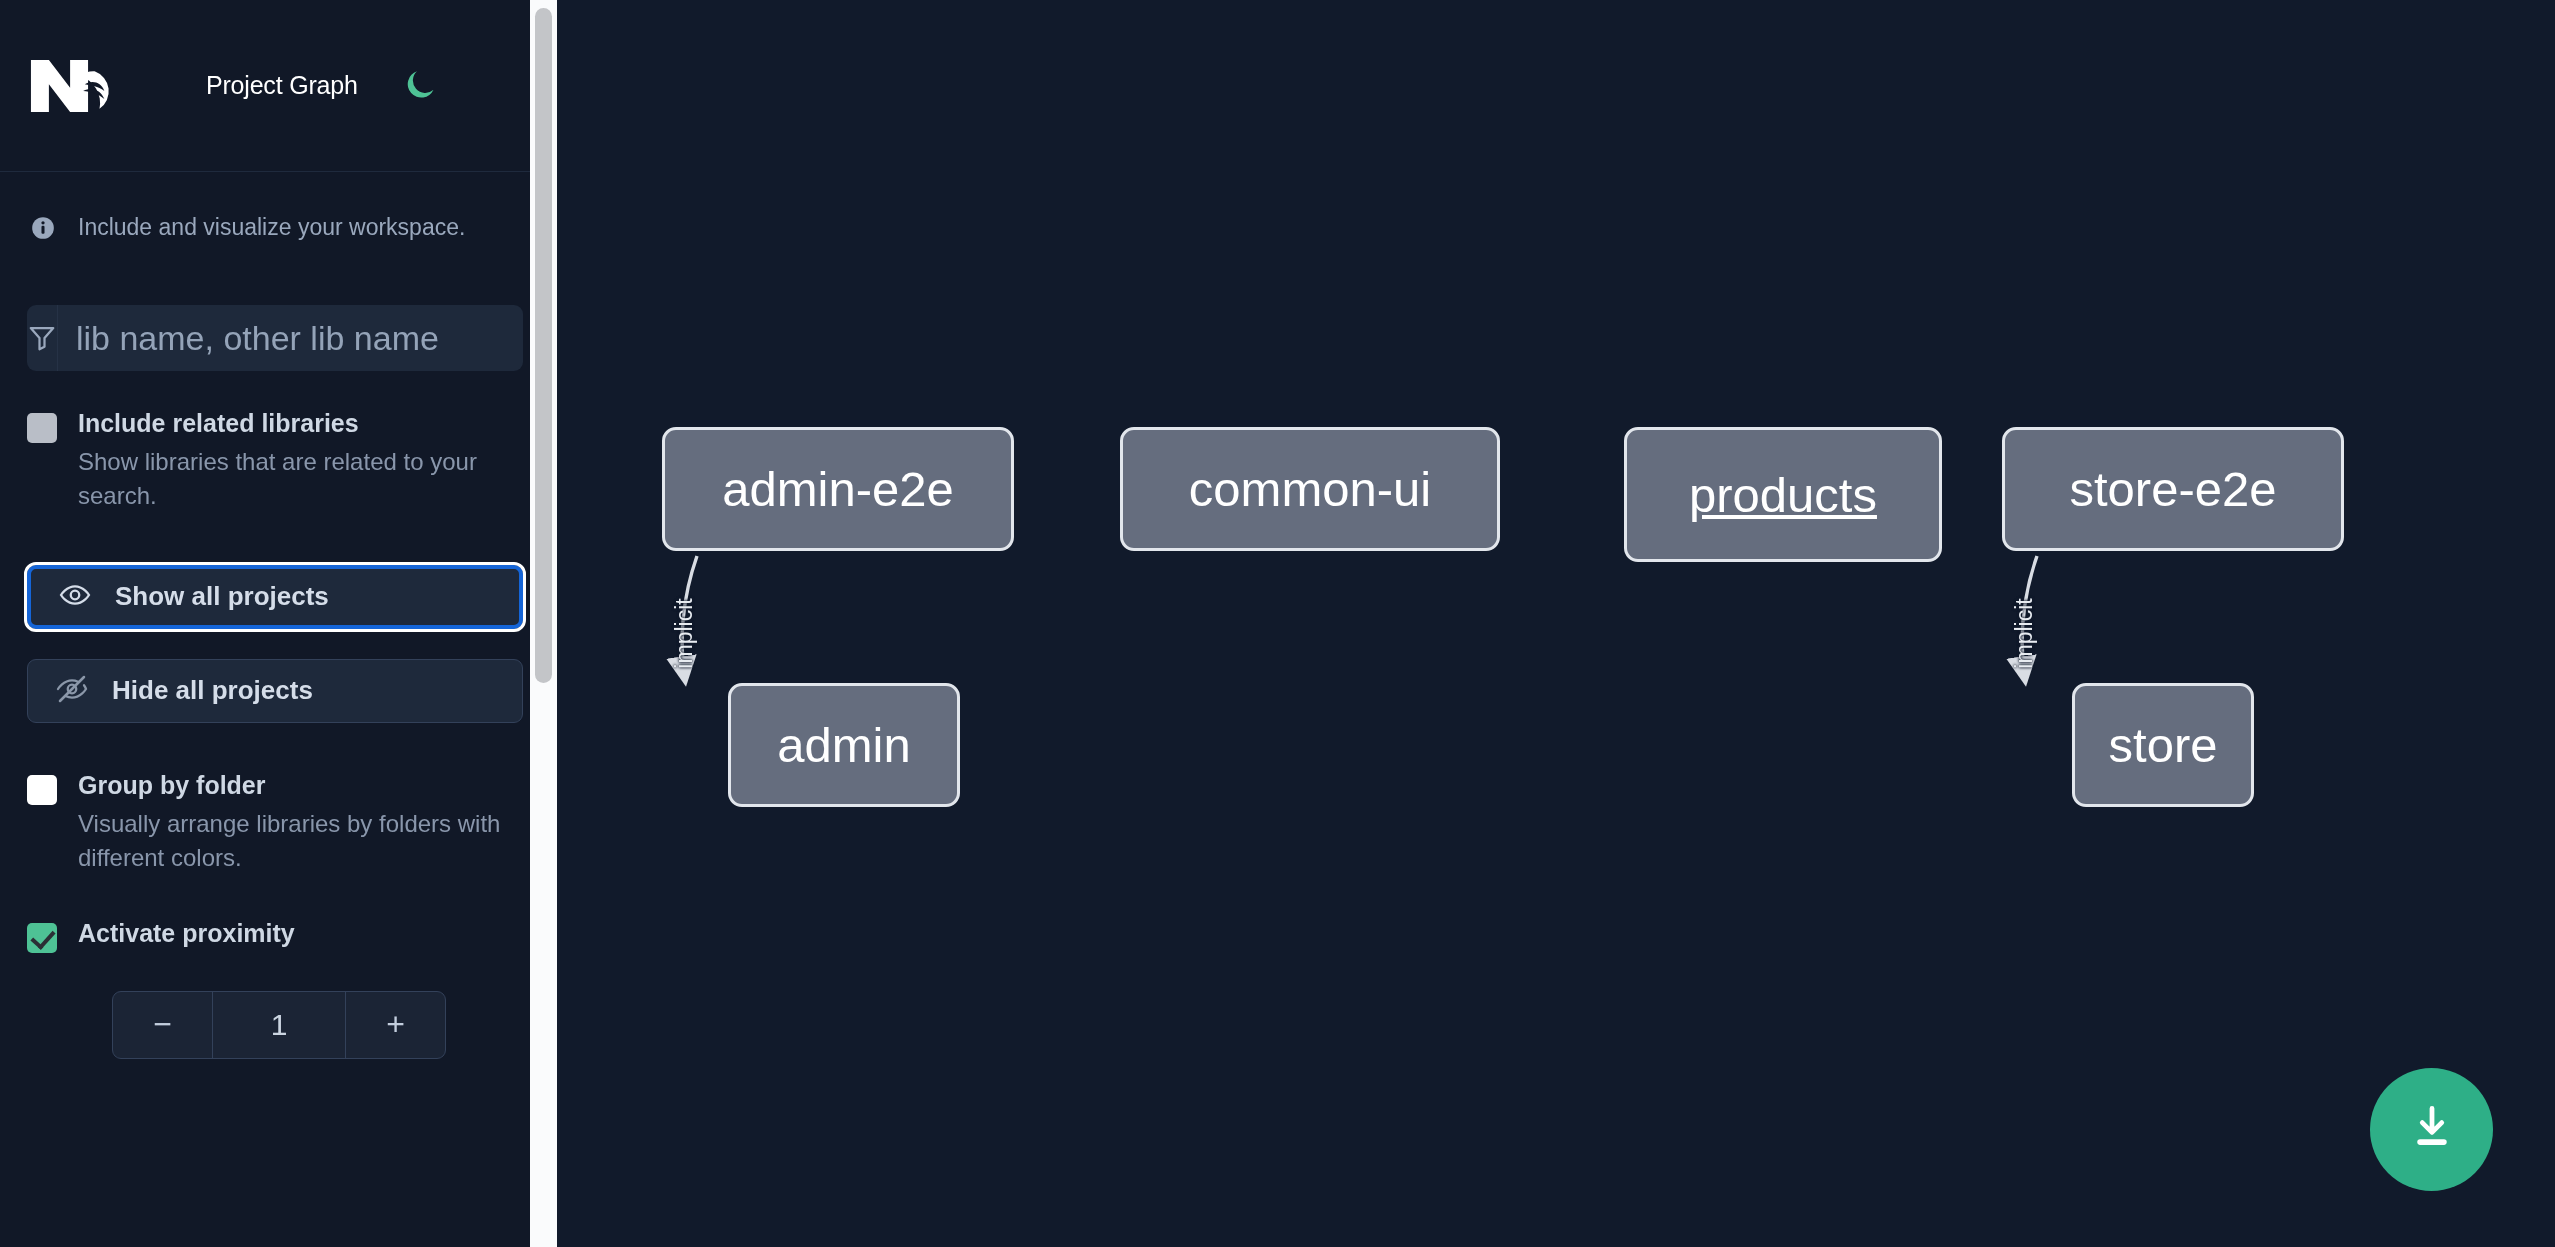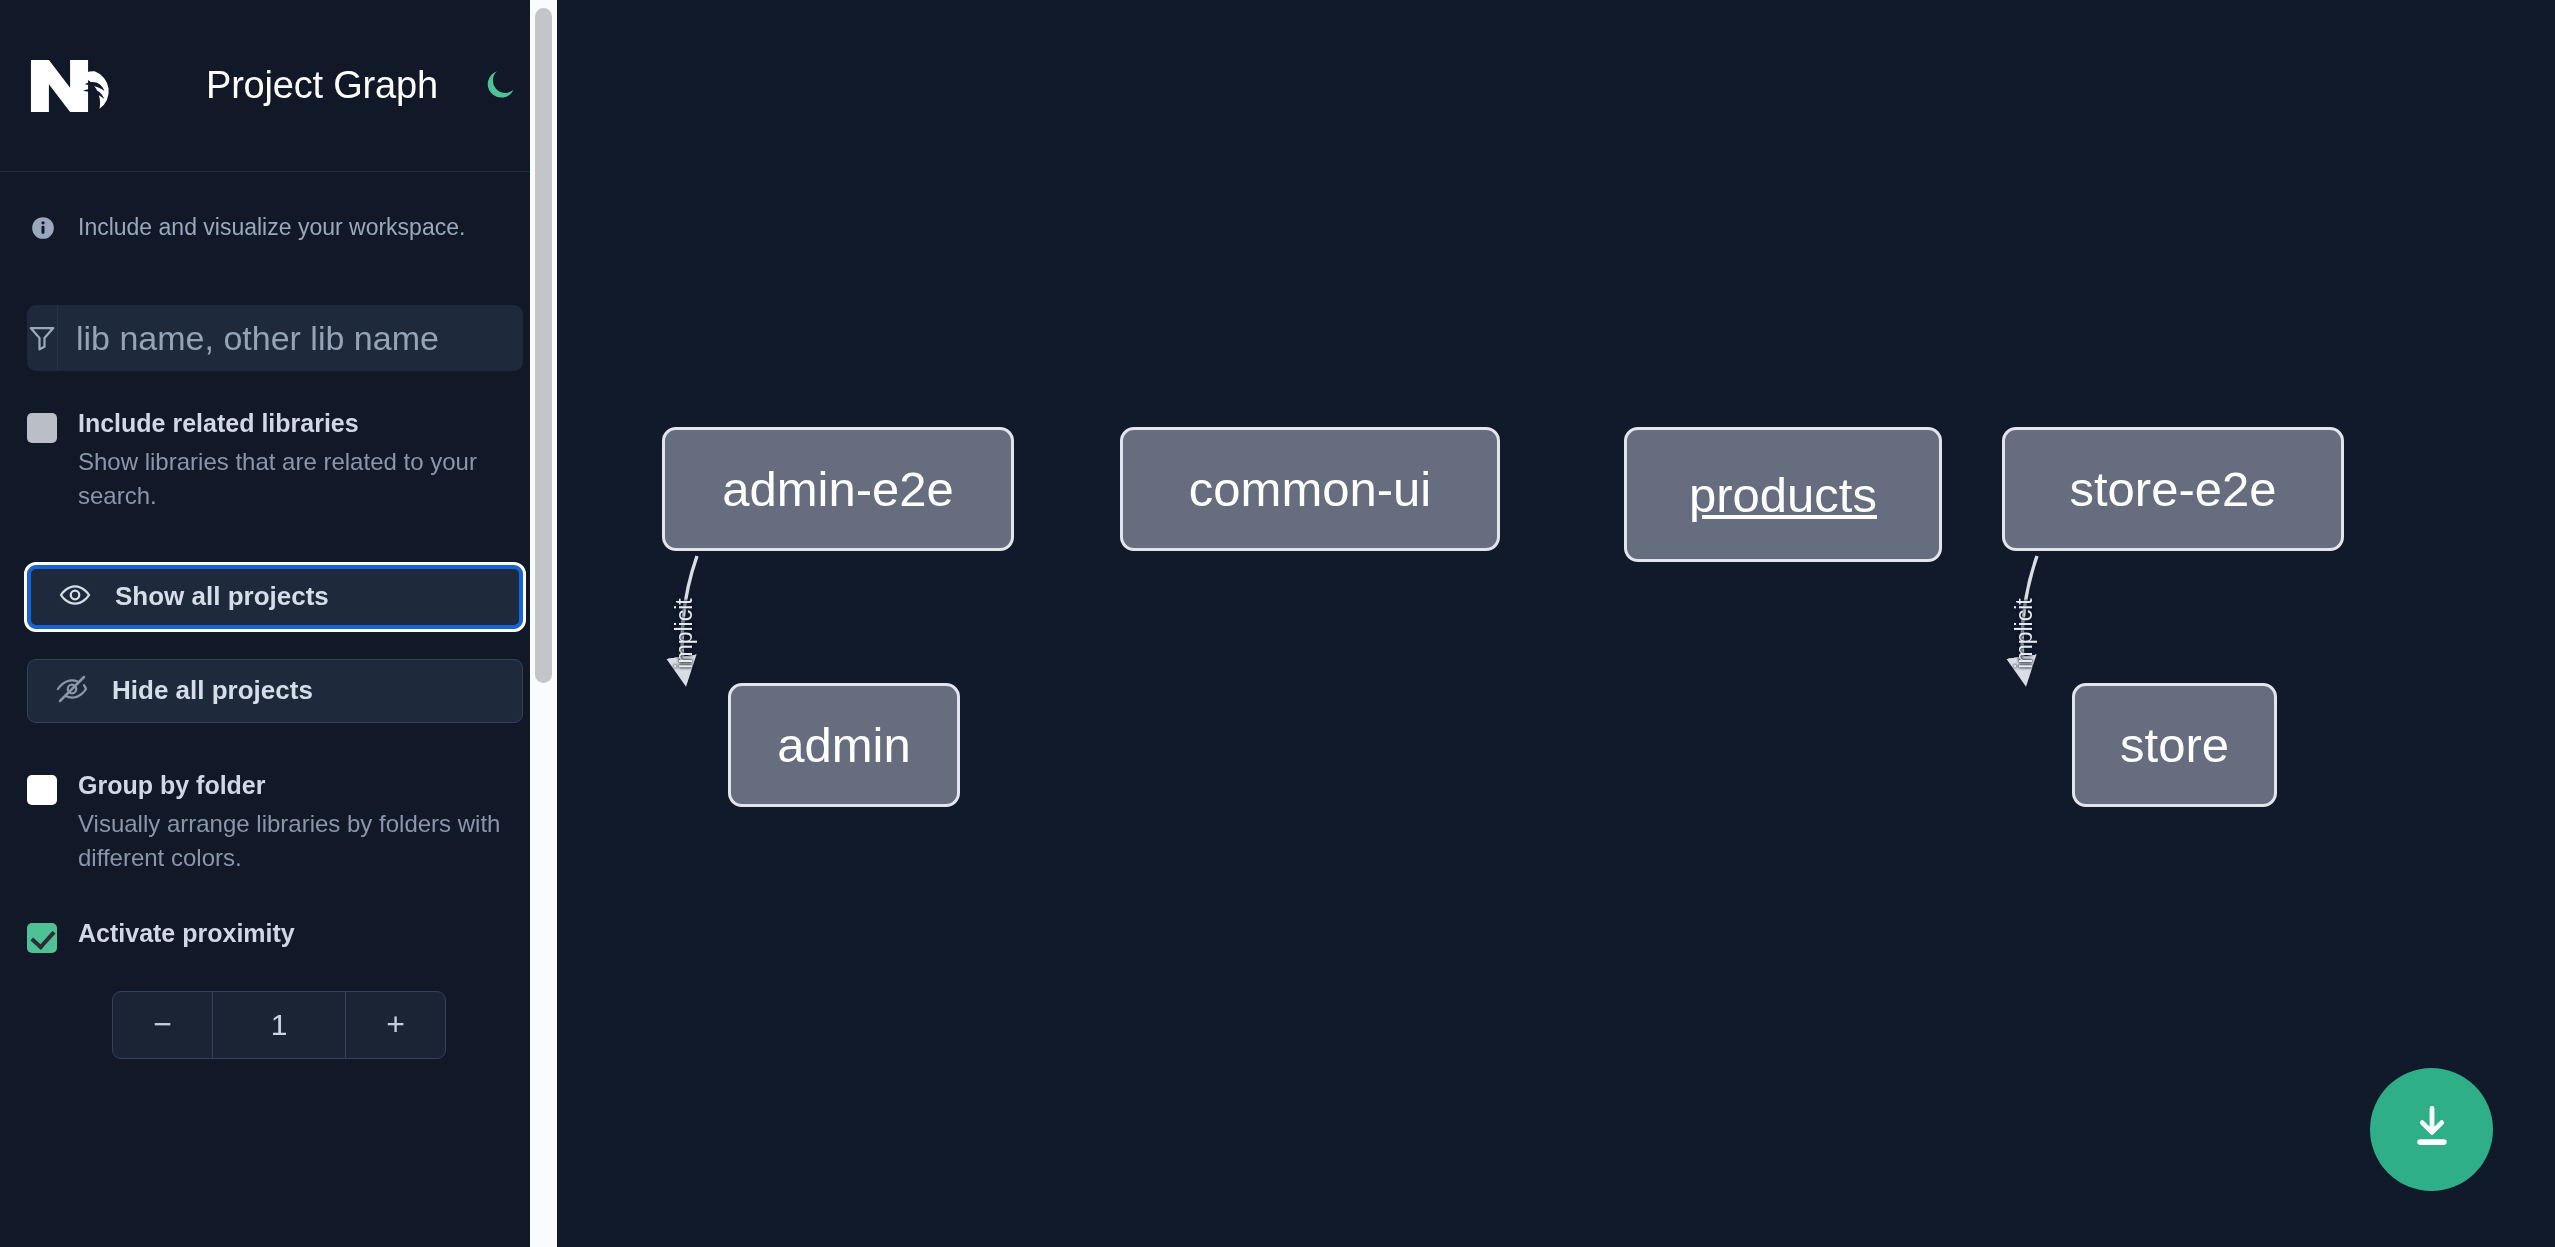--- a/index.html
+++ b/index.html
@@ -20,21 +20,21 @@
     overflow: hidden;
   }
   .sidebar-header {
     height: 172px;
     display: flex; align-items: center;
     padding: 0 0 0 26px;
     border-bottom: 1px solid #1f2a3d;
   }
   .nx-logo { width: 98px; height: 62px; flex: 0 0 98px; }
   .app-title {
-    font-size: 38px; font-weight: 500; color: #ffffff;
+    font-size: 25px; font-weight: 500; color: #ffffff;
     margin-left: 82px; letter-spacing: -0.2px; white-space: nowrap;
   }
   .theme-toggle {
     margin-left: 42px; width: 40px; height: 40px;
     display: flex; align-items: center; justify-content: center;
     cursor: pointer;
   }
 
   .info-row {
     display: flex; align-items: center;
@@ -310,21 +310,21 @@
     </div>
     <div class="node" style="left:1067px; top:427px; width:318px; height:135px;text-decoration:underline;">
       <span>products</span>
     </div>
     <div class="node" style="left:1445px; top:427px; width:342px; height:124px;">
       <span>store-e2e</span>
     </div>
     <div class="node" style="left:171px; top:683px; width:232px; height:124px;">
       <span>admin</span>
     </div>
-    <div class="node" style="left:1515px; top:683px; width:205px; height:124px;">
+    <div class="node" style="left:1515px; top:683px; width:182px; height:124px;">
       <span>store</span>
     </div>
 
     <span class="edge-label" style="left:92px; top:620px;">implicit</span>
     <span class="edge-label" style="left:1432px; top:620px;">implicit</span>
 
     <div class="fab">
       <span>
         <svg viewBox="0 0 24 24" width="52" height="52">
           <path d="M12 3v11M12 14l-4.5-4.5M12 14l4.5-4.5" fill="none" stroke="#ffffff" stroke-width="2.2" stroke-linecap="round" stroke-linejoin="round"></path>

